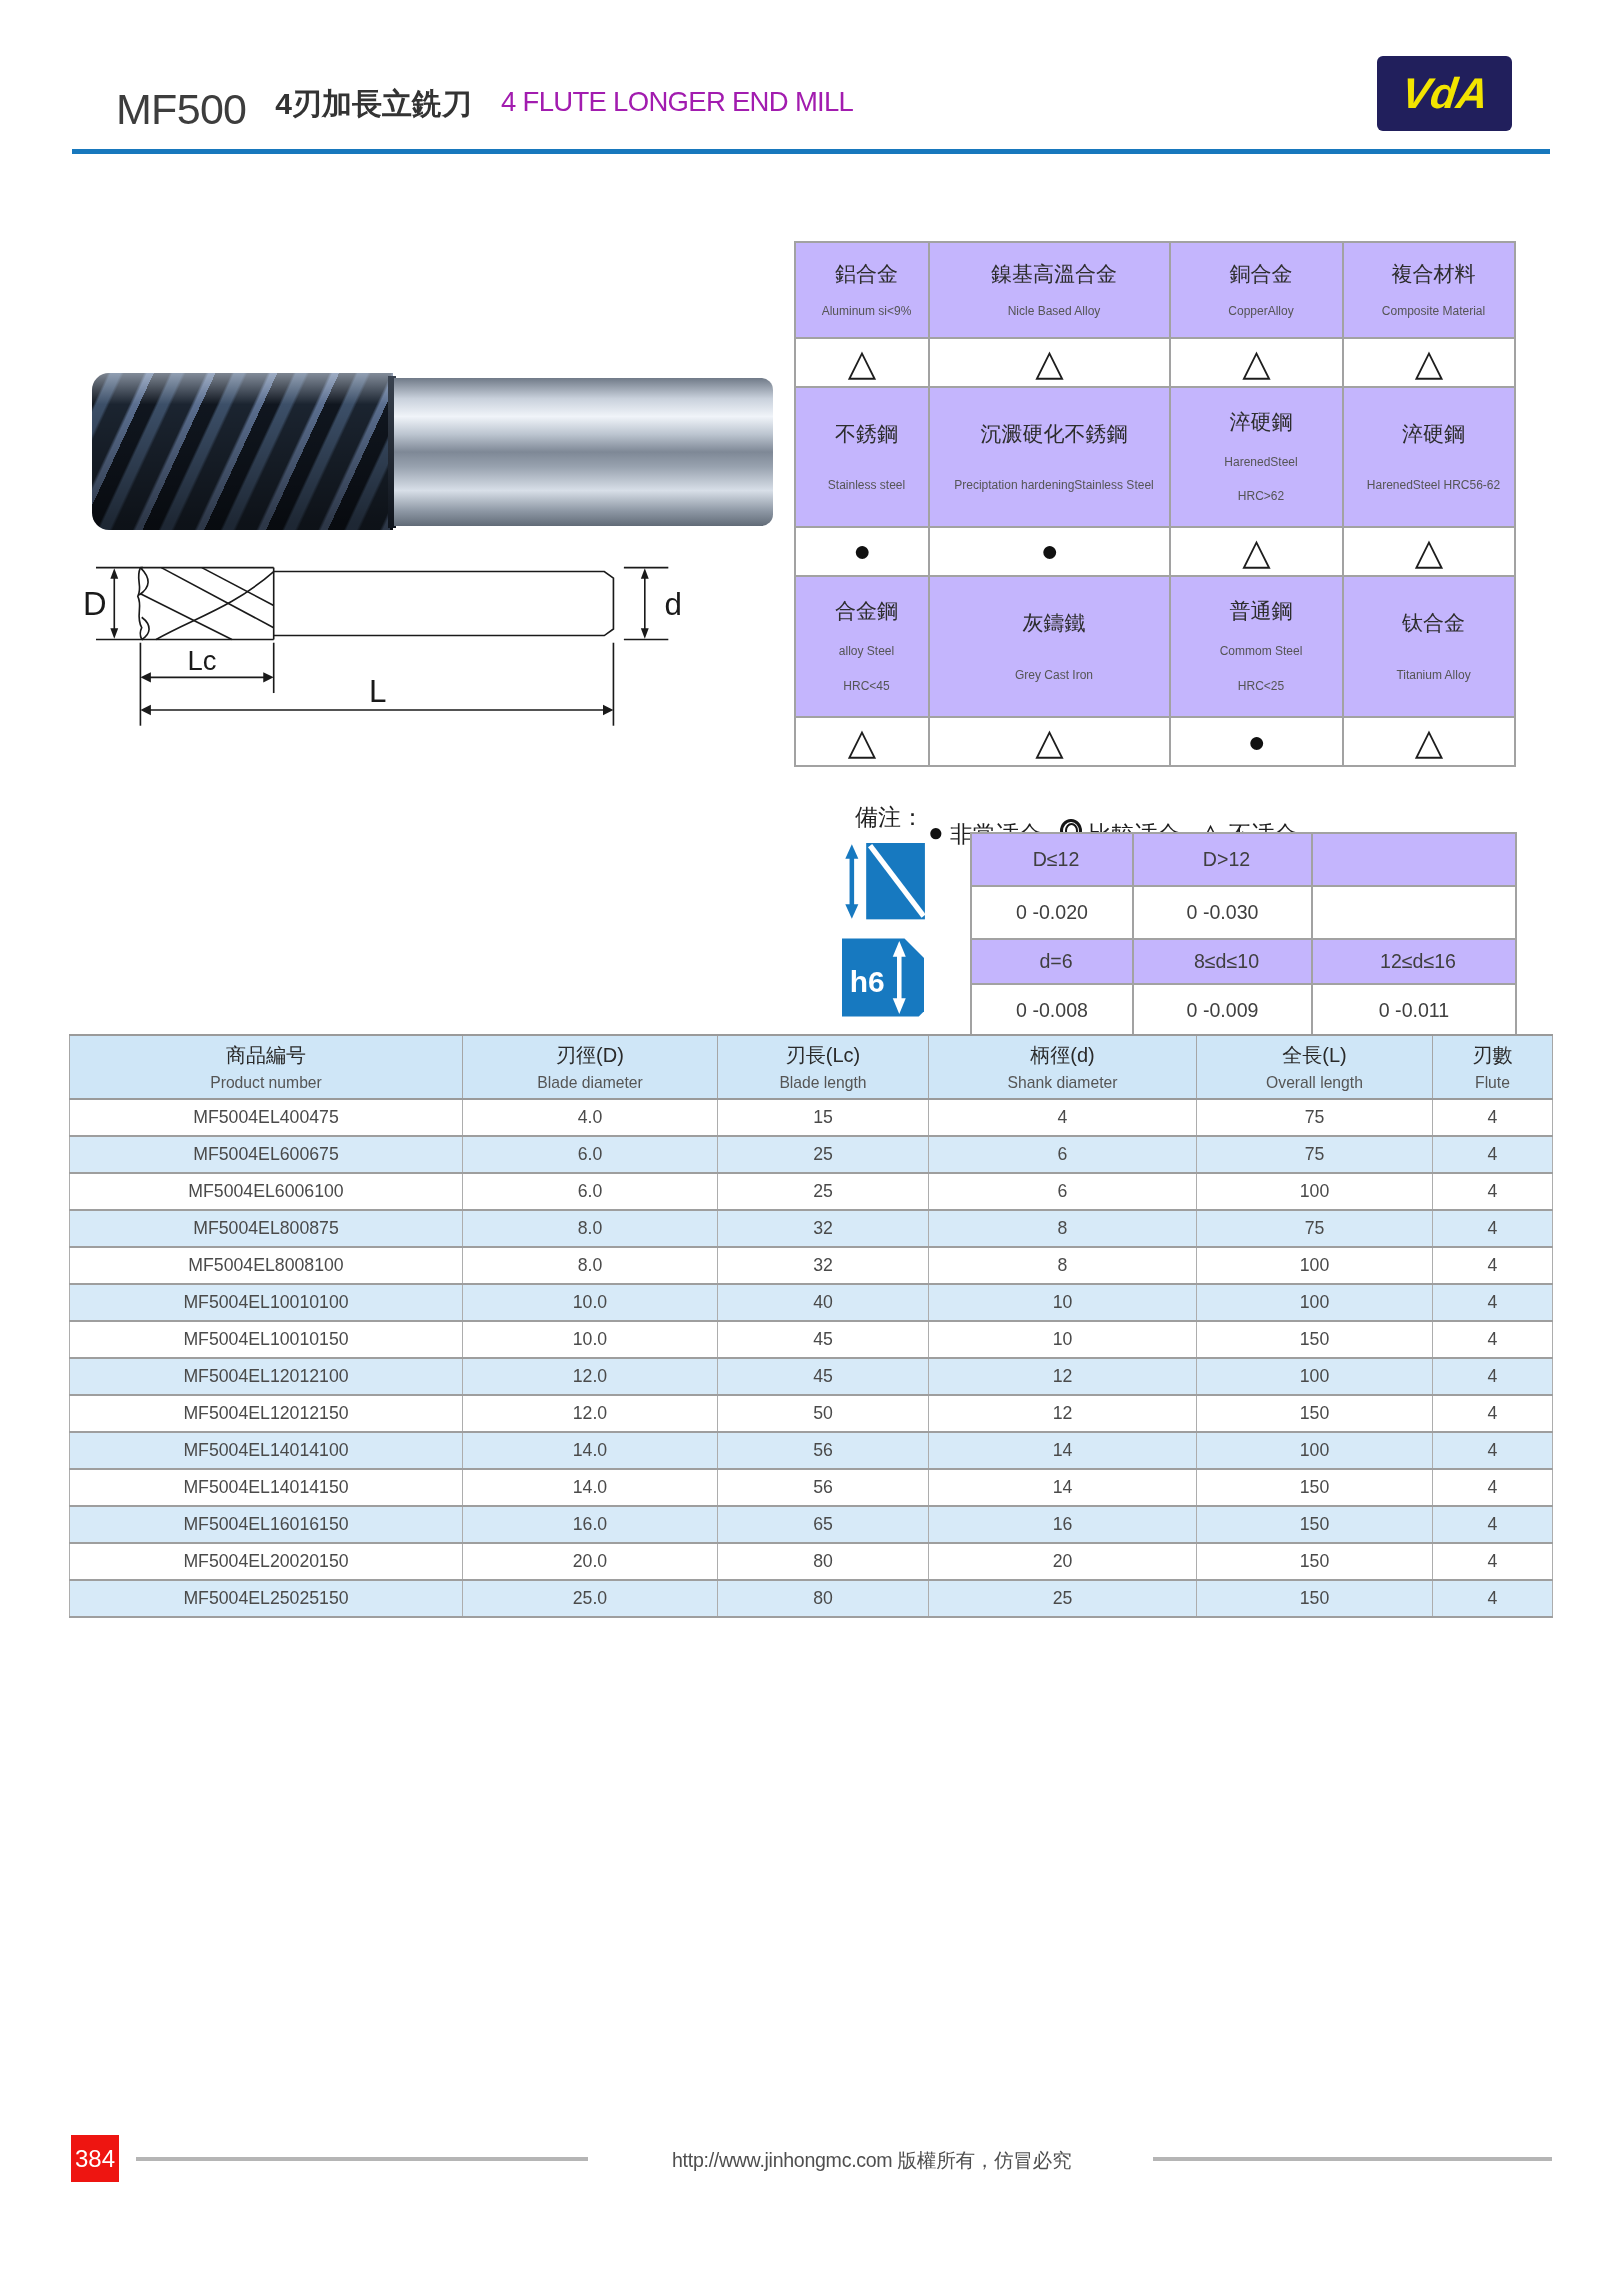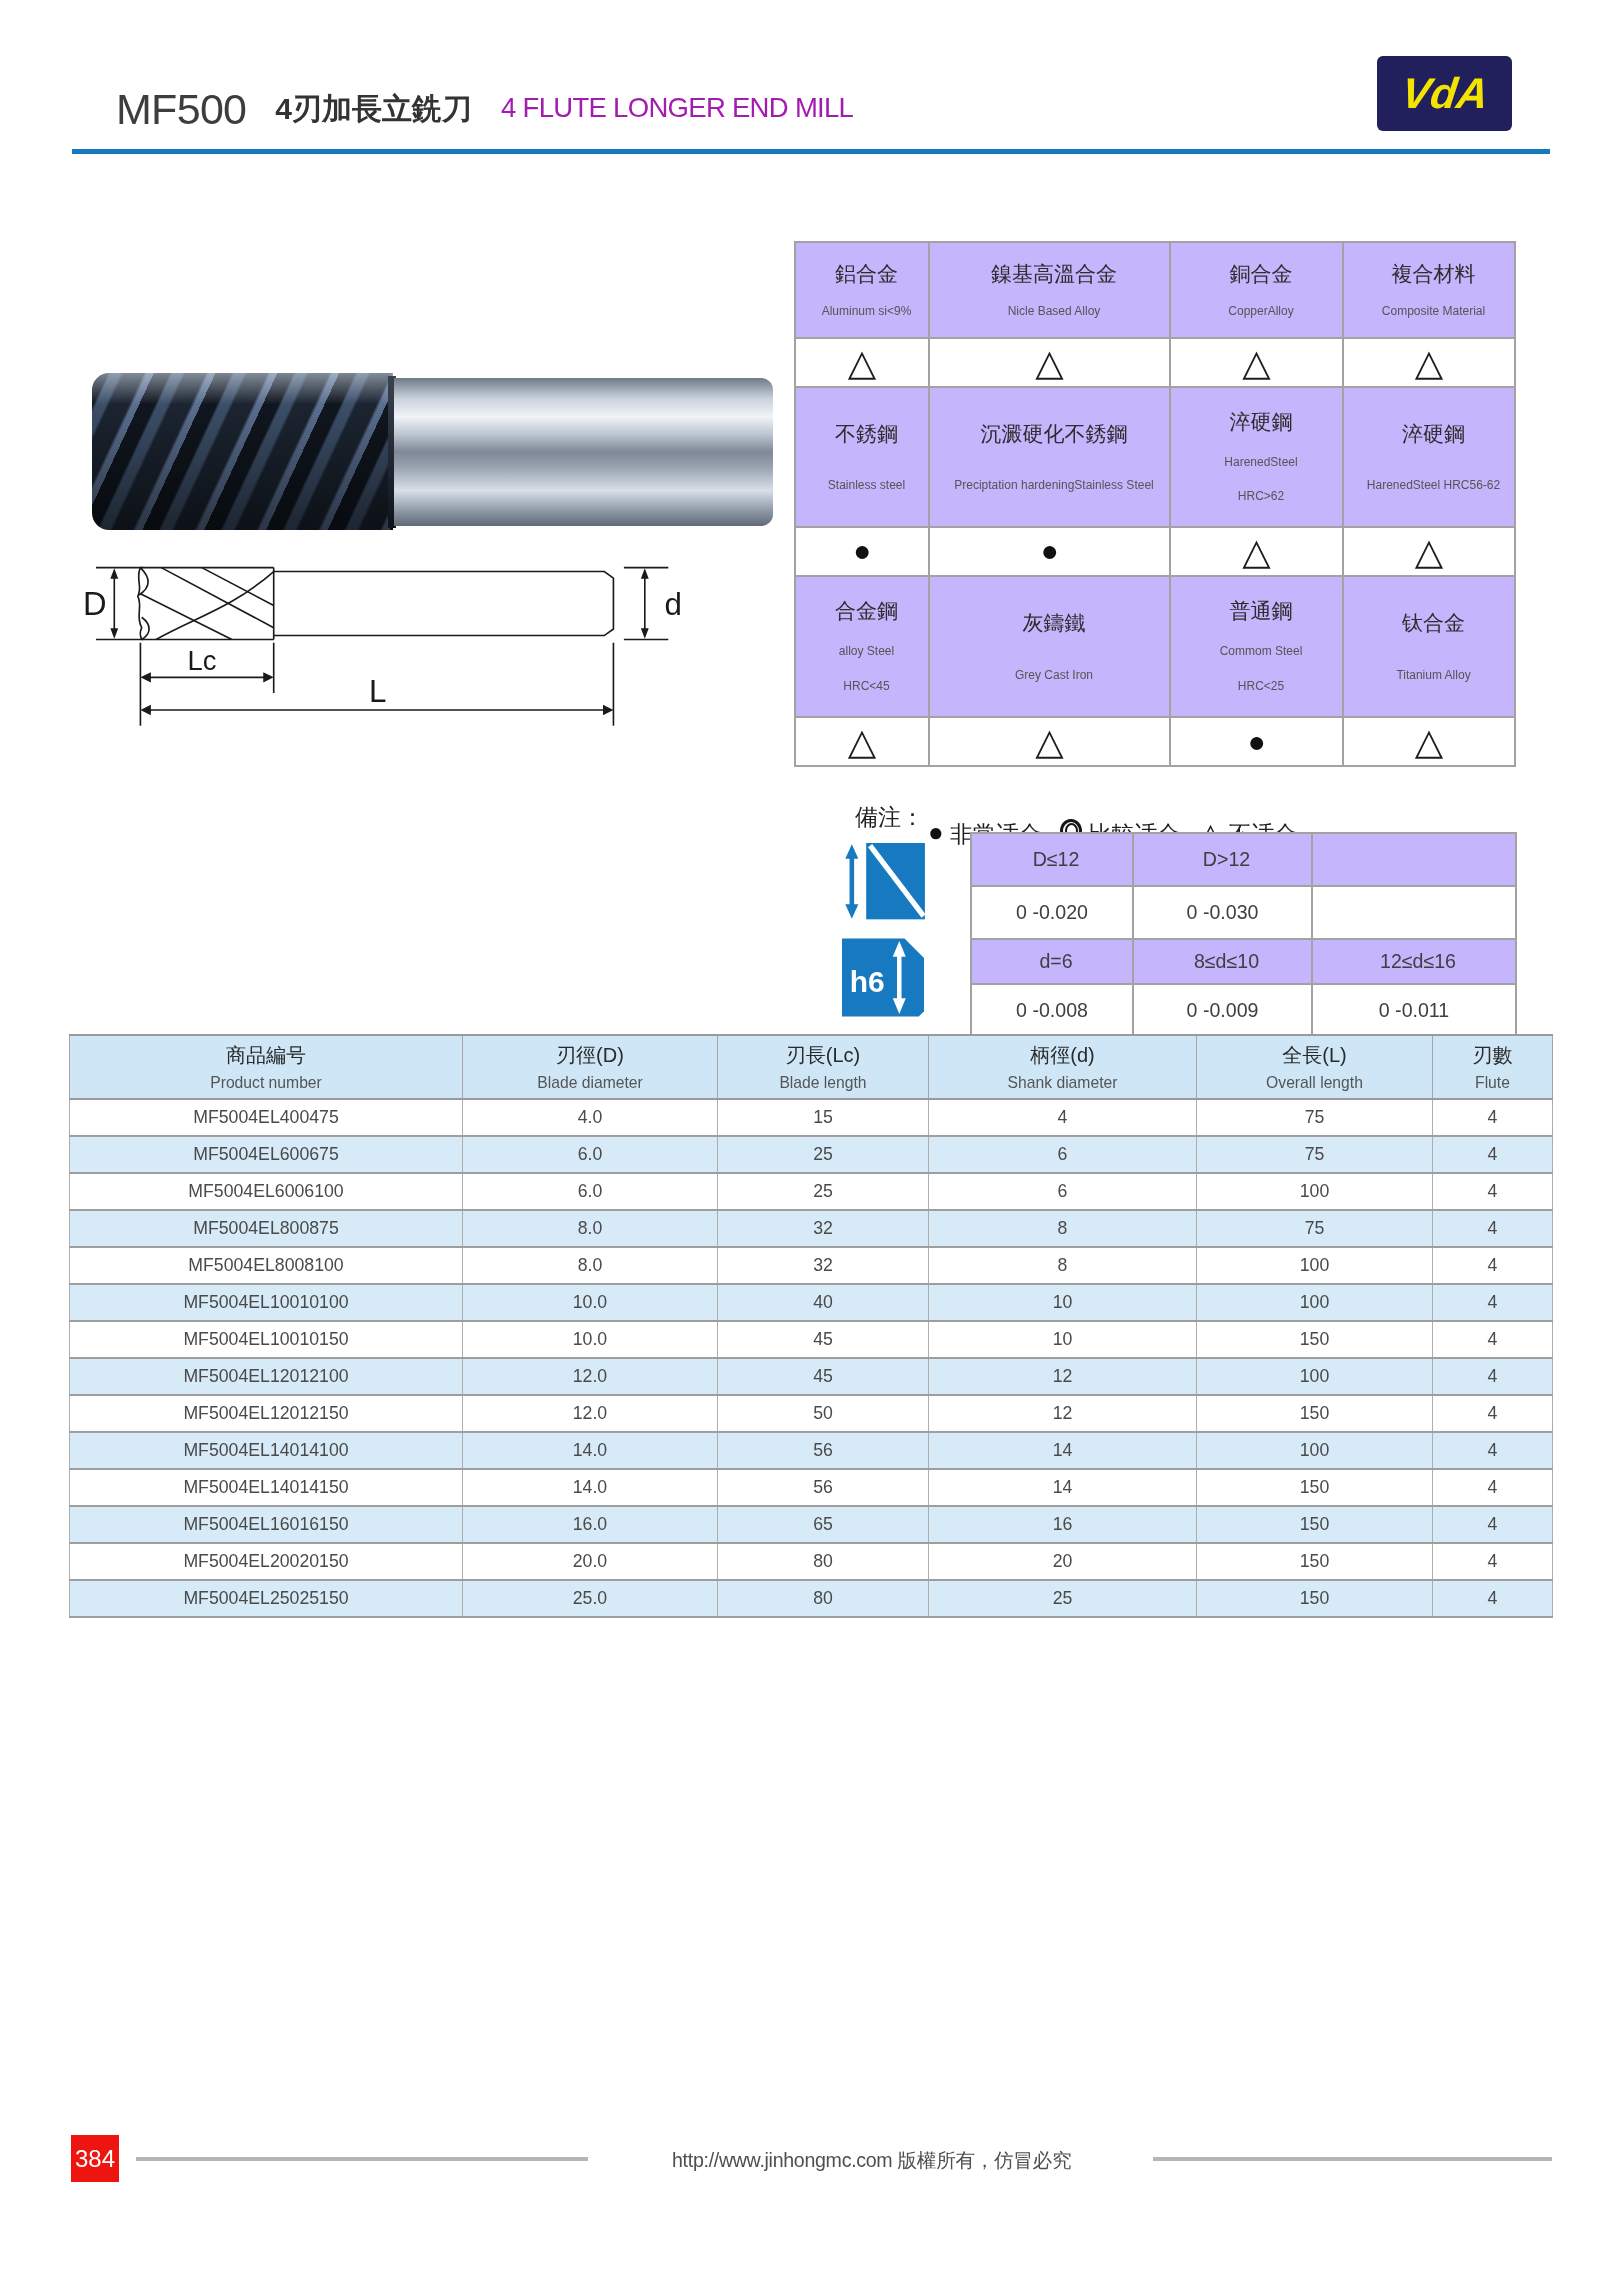--- a/index.html
+++ b/index.html
@@ -1,20 +1,20 @@
 <!DOCTYPE html>
 <html style="font-size:10.5px"><head>
 <meta charset="utf-8">
 <style>
   html,body{margin:0;padding:0;background:#9a9a9a;}
   .page{position:relative;width:1622px;height:2295px;background:#ffffff;overflow:hidden;
         font-family:"Liberation Sans","DejaVu Sans",sans-serif;color:#333;}
 
   
-  .header-line{position:absolute;left:116px;top:88px;display:flex;align-items:center;gap:29px;}
+  .header-line{position:absolute;left:116px;top:88px;display:flex;align-items:flex-start;gap:29px;}
   .model{font-size:43px;color:#3d3d3d;letter-spacing:-0.7px;line-height:1;}
   .title-cn{font-size:30px;font-weight:bold;color:#333;line-height:1.05;margin-bottom:2px;}
   .title-en{font-size:27.5px;color:#a21caf;letter-spacing:-0.7px;line-height:1.05;margin-bottom:2px;}
   .logo{position:absolute;left:1377px;top:56px;width:135px;height:75px;background:#211f5c;border-radius:5.9px;
         display:flex;align-items:center;justify-content:center;}
   .logo-text{font-style:italic;font-weight:bold;font-size:43px;color:#f2e400;transform:skewX(-8deg);line-height:1;}
   .rule{position:absolute;left:72px;top:149px;width:1478px;height:5.2px;background:#1878bd;}
 
   
   .photo{position:absolute;left:92px;top:373px;width:681px;height:157px;}

